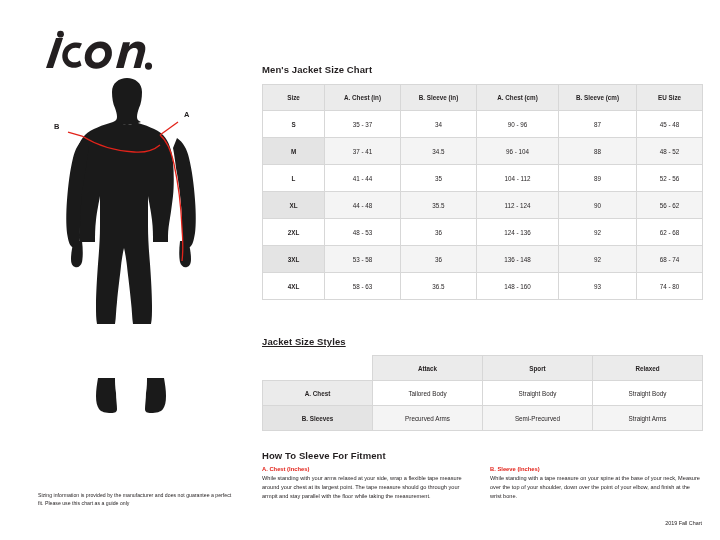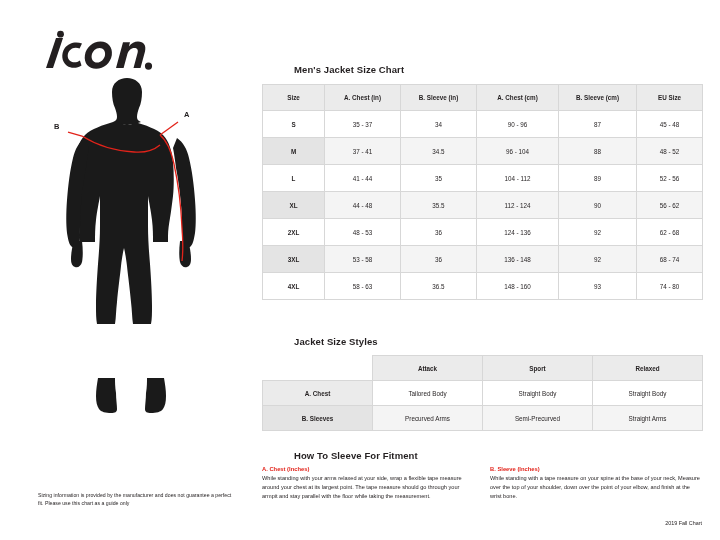--- a/index.html
+++ b/index.html
@@ -50,25 +50,24 @@
     position: absolute;
     left: 262px; top: 0;
     width: 440px; height: 540px;
   }
 
   .section-title {
     font-size: 9.5px;
     font-weight: bold;
     color: #231f20;
     letter-spacing: 0.1px;
-    margin-left: 32px;
   }
 
   #title-main { position: absolute; left: 0; top: 64px; }
-  #title-styles { position: absolute; left: 0; top: 336px; }
+  #title-styles { position: absolute; left: 0; top: 336px; text-decoration: underline; }
   #title-measure { position: absolute; left: 0; top: 450px; }
 
   table {
     border-collapse: collapse;
     width: 100%;
     table-layout: fixed;
   }
   table td, table th {
     border: 1px solid #d7d7d7;
     font-size: 6.3px;

